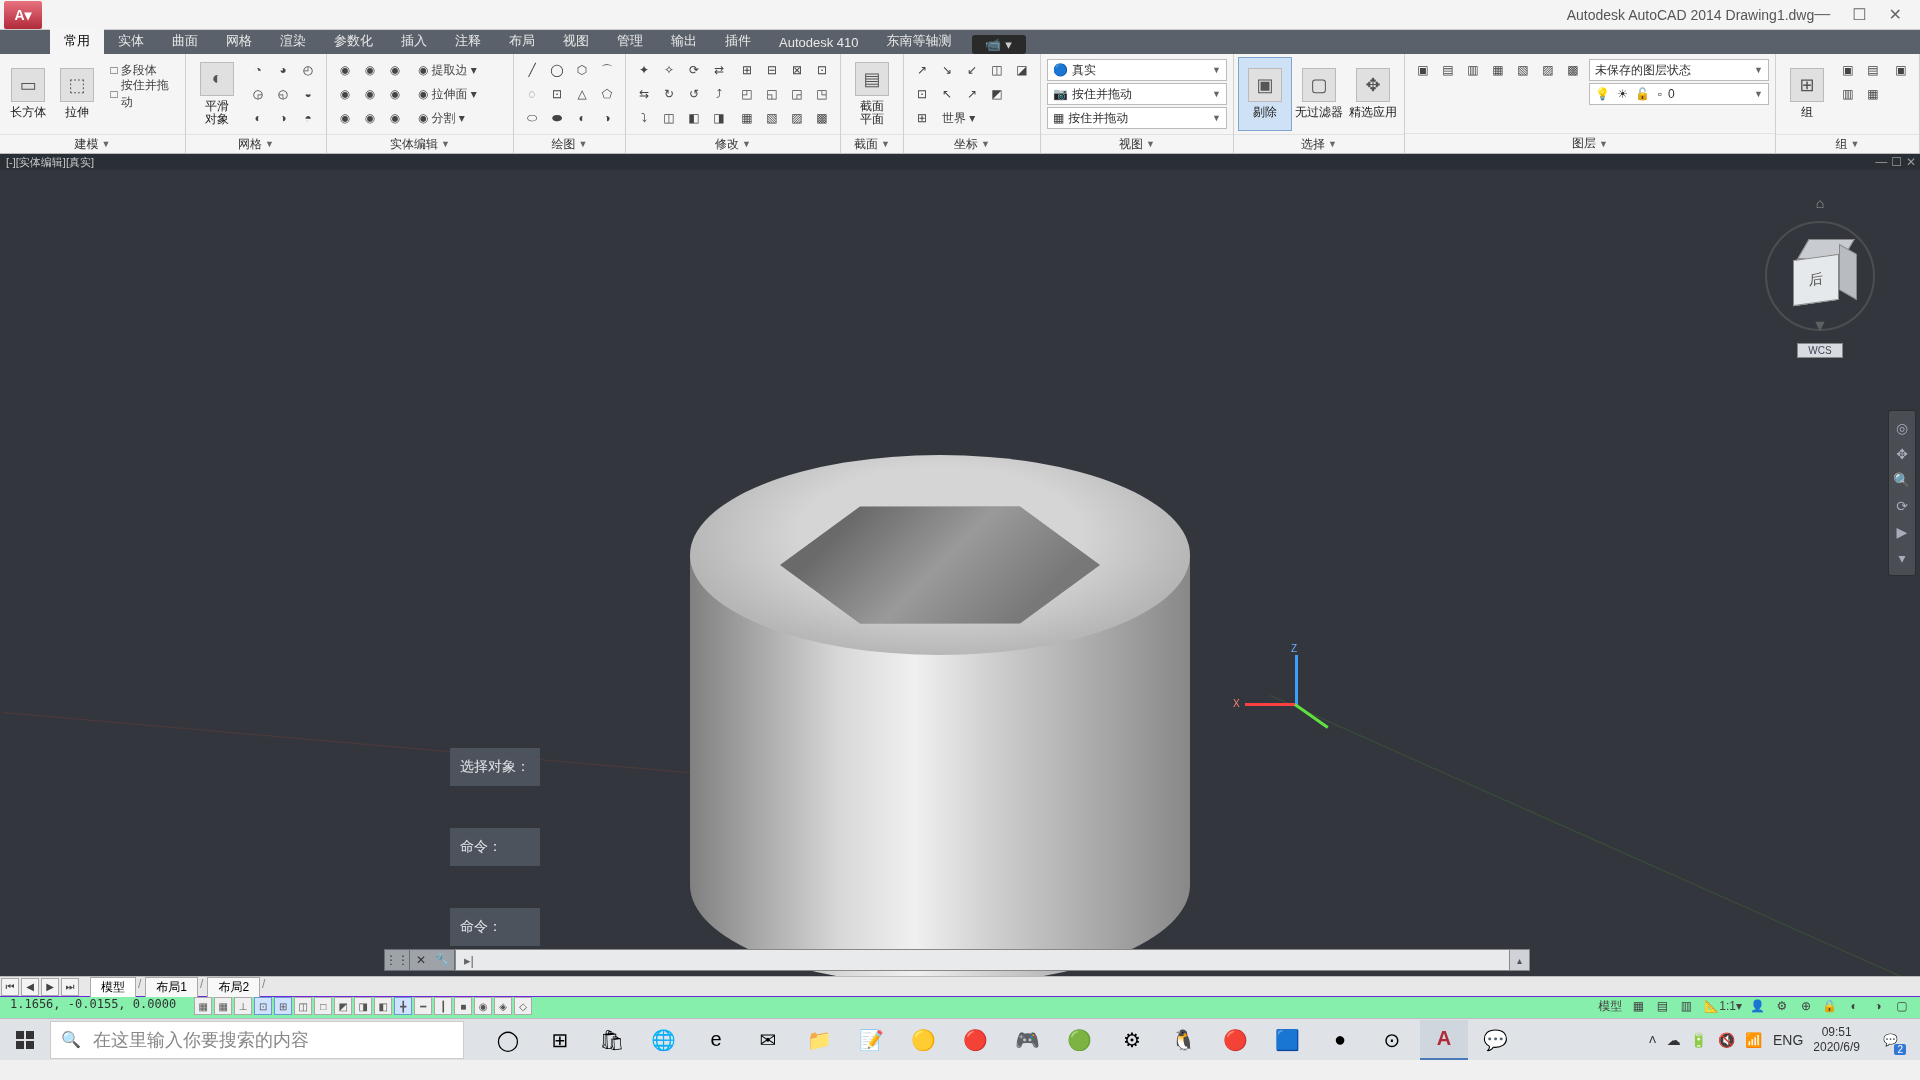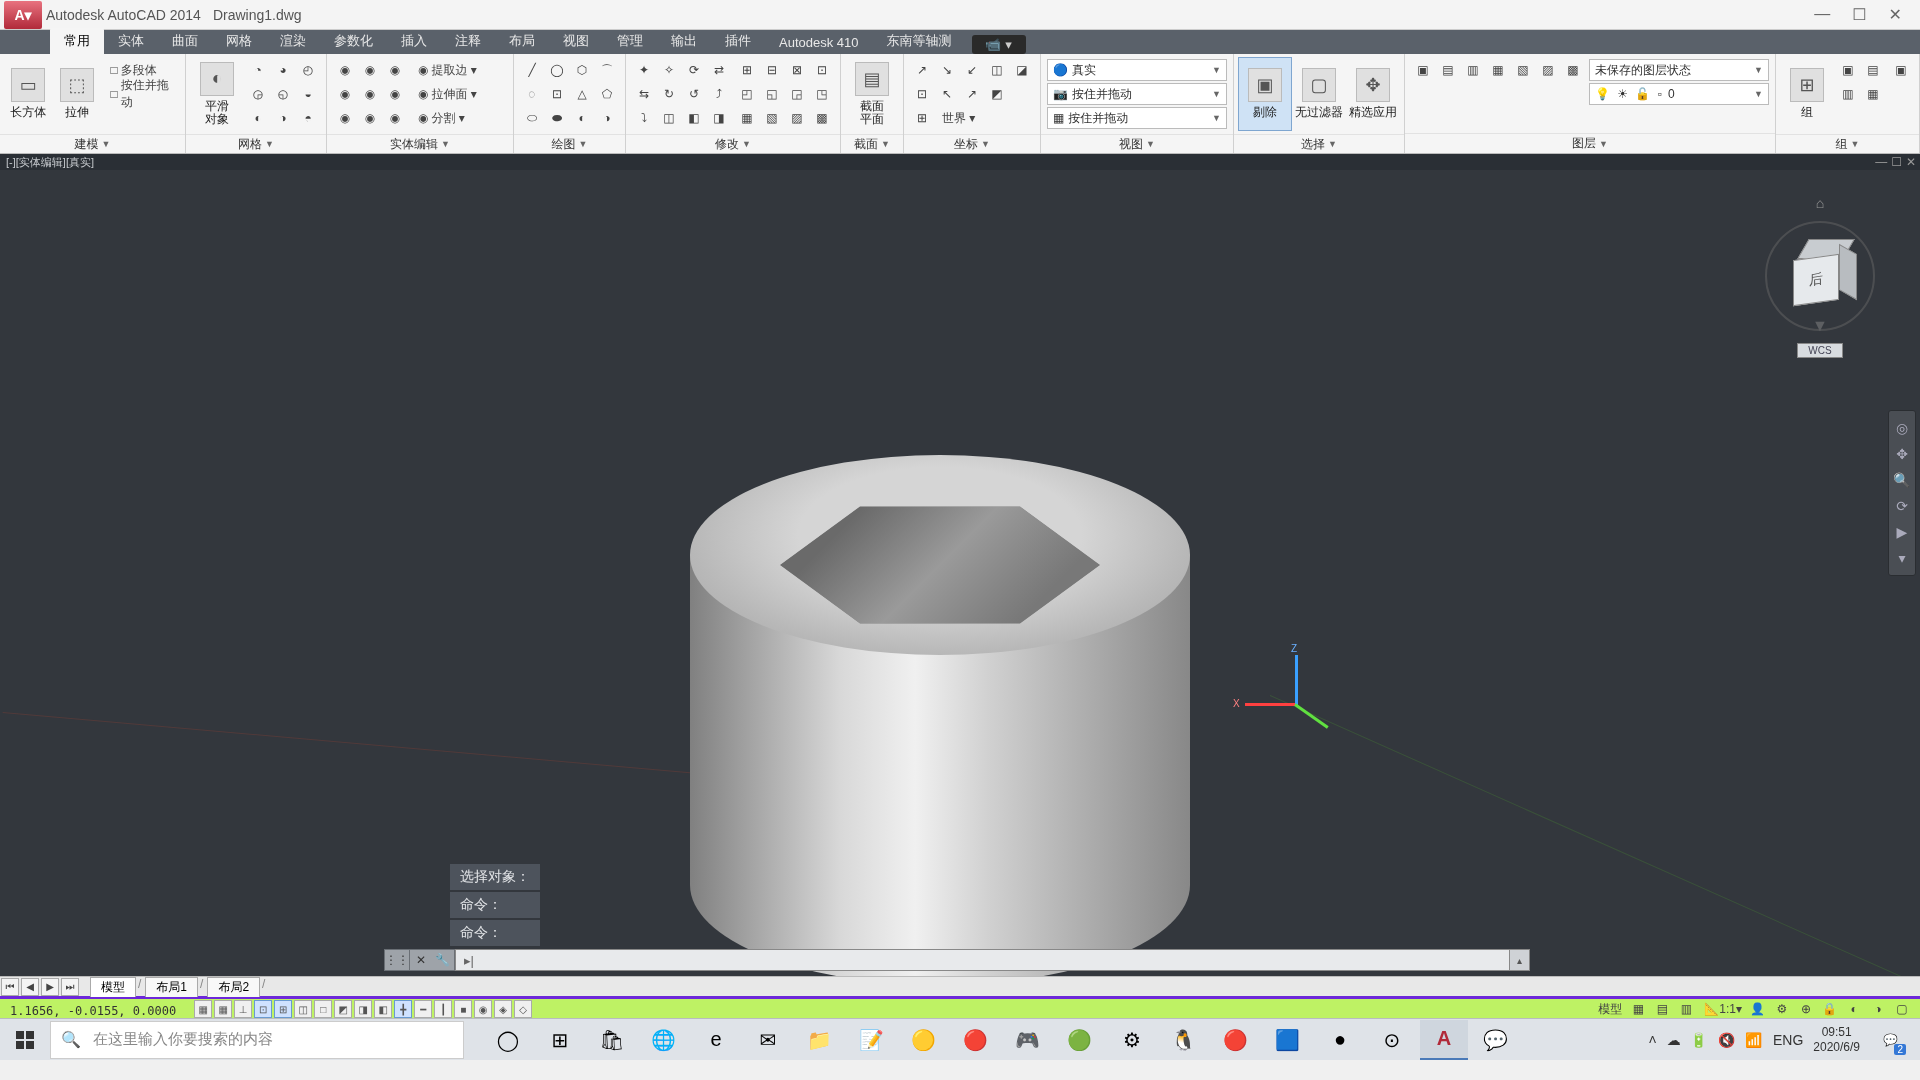--- a/index.html
+++ b/index.html
@@ -1,21 +1,21 @@
 <!DOCTYPE html>
 <html><head>
 <meta charset="utf-8">
 <style>
 * { margin: 0; padding: 0; box-sizing: border-box; font-family: "Microsoft YaHei", "Segoe UI", sans-serif; }
 body { width: 1920px; height: 1080px; overflow: hidden; background: #f0f0f0; font-size: 12px; }
 
 
 .titlebar { height: 30px; background: #f4f4f4; display: flex; align-items: center; border-bottom: 1px solid #ccc; }
 .app-icon { width: 38px; height: 28px; background: linear-gradient(#e8727f,#b12a3a); margin: 1px 4px; border-radius: 2px; display: flex; align-items: center; justify-content: center; color: #fff; font-weight: bold; font-size: 14px; }
-.win-title { flex: 1; text-align: center; color: #555; font-size: 14px; display: flex; justify-content: flex-start; gap: 12px; }
+.win-title { flex: 1; text-align: center; color: #555; font-size: 14px; display: flex; justify-content: flex-end; gap: 4px; }
 .win-btns { display: flex; gap: 22px; padding-right: 18px; color: #666; font-size: 16px; }
 .win-btns span { cursor: pointer; }
 
 
 .menubar { height: 24px; background: #5a616a; display: flex; align-items: flex-end; padding-left: 50px; }
 .menu-tab { padding: 4px 14px; color: #e8e8e8; font-size: 13px; cursor: pointer; }
 .menu-tab.active { background: #f5f5f5; color: #000; border-radius: 2px 2px 0 0; }
 .menu-tab.special { background: #2a2a2a; color: #ccc; margin-left: 6px; border-radius: 3px; padding: 2px 14px; }
 
 
@@ -72,51 +72,51 @@
 .vc-side { width: 18px; height: 46px; left: 54px; top: 10px; transform: skewY(30deg); background:#b8bcc0;}
 .vc-compass { width: 110px; height: 110px; position: absolute; border: 2px solid #666; border-radius: 50%; top: 26px; left: 15px; opacity:.5;}
 .vc-compass-arrow{position:absolute; bottom:-6px; left:50%; transform:translateX(-50%); color:#888; font-size:16px;}
 .wcs-badge { margin-top: 26px; background: #d8dce0; color: #445; padding: 1px 10px; font-size: 10px; border: 1px solid #888; cursor: pointer;}
 
 .navbar-right { position: absolute; right: 4px; top: 240px; width: 28px; background: #4a4e54; border: 1px solid #2a2d31; border-radius: 3px; display: flex; flex-direction: column; padding: 4px 0;}
 .navbar-right .nb { height: 26px; display: flex; align-items: center; justify-content: center; color: #aab; font-size: 14px; cursor: pointer;}
 
 
 .cmdhist { position: absolute; left: 450px; bottom: 30px; display: flex; flex-direction: column; gap: 2px; }
-.cmdhist span { background: rgba(80,86,95,.9); color: #e4e6e9; padding: 4px 10px; font-size: 14px; border-radius: 0;}
+.cmdhist span { background: rgba(80,86,95,.9); color: #e4e6e9; padding: 10px 10px; font-size: 14px; border-radius: 0; margin-top: 40px;}
 .cmd-bar-wrap { position: absolute; left: 384px; bottom: 4px; right: 390px; height: 24px; display: flex; align-items: center; }
 .cmd-handle { width: 26px; height: 22px; background: #9ea3a9; color: #333; display: flex; align-items: center; justify-content: center; font-size: 12px; cursor: grab; border:1px solid #6a6f75;}
 .cmd-tools { display:flex; background:#9ea3a9; height:22px; border:1px solid #6a6f75; border-left:none;}
 .cmd-tools span{width:22px; display:flex;align-items:center;justify-content:center;color:#333;cursor:pointer;font-size:12px;}
 .cmd-input { flex: 1; height: 22px; background: #e8eaec; border: 1px solid #888; padding: 0 8px; font-size: 13px; color: #666; display:flex;align-items:center;}
 .cmd-scroll{width:20px;height:22px;background:#cfd2d6;border:1px solid #888;border-left:none;display:flex;align-items:center;justify-content:center;color:#555;font-size:10px;cursor:pointer;}
 
 
 .layout-bar { height: 20px; background: #e8e8e8; display: flex; align-items: center; border-top: 1px solid #bbb; }
 .lb-ctrl { width: 18px; height: 18px; border: 1px solid #aaa; margin: 0 1px; background: #f4f4f4; display: flex; align-items: center; justify-content: center; font-size: 10px; color: #444; cursor: pointer;}
 .lb-tab { padding: 1px 10px; border: 1px solid #aaa; border-bottom: none; background: #f8f8f8; margin-left: 2px; font-size: 12px; cursor: pointer;}
 .lb-tab.active { background: #fff; font-weight: normal;}
 .lb-sep{width:8px;}
 
 
-.statusbar { height: 22px; background: #bef264; display: flex; align-items: flex-end; border-top: 3px solid #6d28d9; font-size: 12px;}
+.statusbar { height: 22px; background: #86efac; display: flex; align-items: flex-start; border-top: 1px solid #6d28d9; font-size: 12px;}
 .coord { padding: 0 10px; color: #333; font-family: monospace;}
 .sb-btns { display: flex; margin-left: 8px; }
 .sb-btn { width: 18px; height: 18px; border: 1px solid #aaa; background: #f0f0f0; margin-right: 2px; display: flex; align-items: center; justify-content: center; font-size: 10px; color: #555; cursor: pointer;}
 .sb-btn.on { background: #cfe2ff; border-color: #6a9ad0;}
 .sb-right { margin-left: auto; display: flex; align-items: center; gap: 2px; padding-right: 6px;}
 .sb-right .sb-btn{border:none;background:transparent;width:20px;color:#444;font-size:12px;}
 .sb-txt{padding:0 4px;color:#444;}
 
 
 .taskbar { height: 42px; background: #dfe3e8; border-top: 1px solid #b8bcc0; display: flex; align-items: center; }
 .start { width: 50px; height: 40px; display: flex; align-items: center; justify-content: center; font-size: 18px; color: #222; cursor: pointer;}
 .searchbox { width: 414px; height: 38px; background: #fff; border: 1px solid #ccc; display: flex; align-items: center; padding: 0 10px; gap: 12px; }
 .searchbox .sicon { color: #666; font-size: 16px;}
-.searchbox .stext { color: #888; font-size: 15px;}
+.searchbox .stext { color: #888; font-size: 18px;}
 .tb-icons { display: flex; align-items: center; margin-left: 20px; gap: 4px;}
 .tb-ic { width: 48px; height: 40px; display: flex; align-items: center; justify-content: center; cursor: pointer; font-size: 20px;}
 .tb-ic.active-app { background: #cfd6de; border-bottom:2px solid #4a7ab8;}
 .tray { margin-left: auto; display: flex; align-items: center; gap: 10px; padding-right: 8px; color: #333;}
 .tray .clock { text-align: center; font-size: 12px; line-height: 1.2;}
 .tray-ic{font-size:14px;cursor:pointer;}
 .notif{width:42px;height:38px;display:flex;align-items:center;justify-content:center;position:relative;cursor:pointer;}
 .notif .badge{position:absolute;bottom:4px;right:6px;background:#3478d6;color:#fff;font-size:10px;border-radius:2px;padding:0 3px;}
 
 svg{display:block;}

